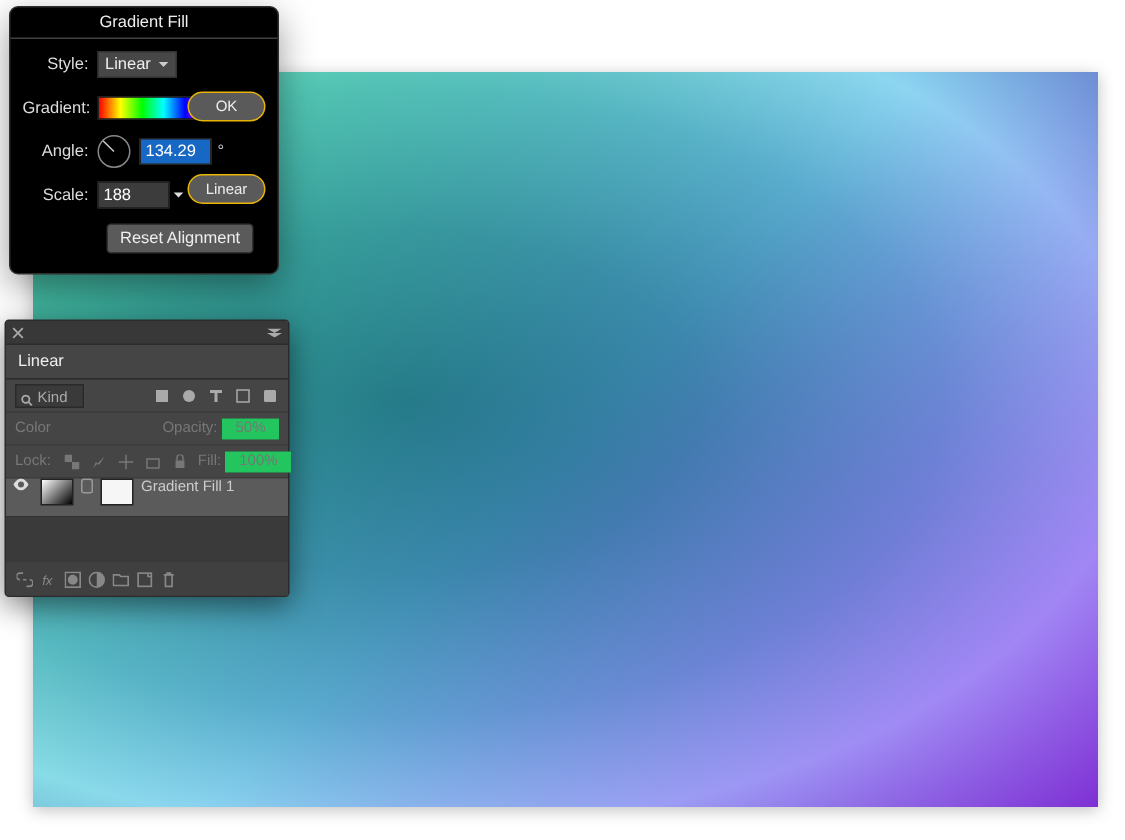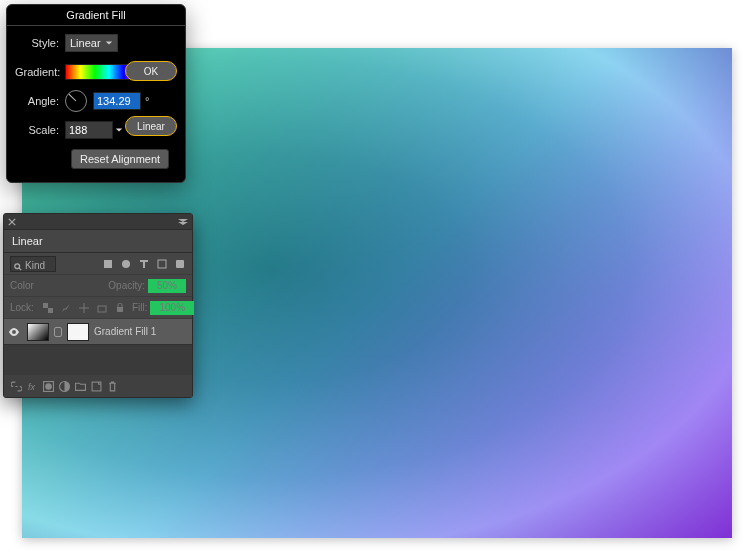--- a/index.html
+++ b/index.html
@@ -74,21 +74,21 @@
   }
   .panel-tabbar { height: 16px; background:#383838; border-bottom:1px solid #2b2b2b; display:flex; align-items:center; justify-content:space-between; padding:0 4px; }
   .panel-tabbar .x { cursor:pointer; }
   .panel-tab { padding: 5px 8px; font-size:11px; color:#eee; border-bottom:1px solid #2b2b2b; }
   .panel-row { display:flex; align-items:center; height:22px; padding:0 6px; gap:6px; border-bottom:1px solid #3b3b3b; }
   .panel-row.dim { color:#777; }
   .kind-input { background:#3a3a3a; border:1px solid #2a2a2a; height:16px; width:46px; font-size:10px; color:#aaa; display:flex; align-items:flex-end; padding:0 3px; gap:3px;}
   .tinyicons { display:flex; gap:6px; margin-left:auto; }
   .tinyicons span, .lockicons span { width:12px; height:12px; display:inline-flex; align-items:center; justify-content:center; }
   .layer-list { background:#3a3a3a; }
-  .layer-item { display:flex; align-items:center; height:26px; padding:0 4px; gap:5px; border-bottom:1px solid #303030; }
+  .layer-item { display:flex; align-items:flex-start; height:26px; padding:0 4px; gap:5px; border-bottom:1px solid #303030; }
   .layer-item.sel { background:#5b5b5b; }
   .eye { width:14px; text-align:center; cursor:pointer; }
   .thumb { width:22px; height:18px; border:1px solid #222; background:#888; flex:0 0 auto; }
   .thumb.grad { background: linear-gradient(135deg,#fff,#000); }
   .thumb.mask { background: linear-gradient(135deg,#f6f6f6,#f6f6f6); }
   .thumb.photo {
     width:28px;
     background:
       linear-gradient(134deg, rgba(0,255,140,0.45), rgba(0,180,255,0.35), rgba(130,0,255,0.55)),
       radial-gradient(circle at 40% 50%, #3a4a52, #8fa9b5 60%, #c9dbe0 100%);

